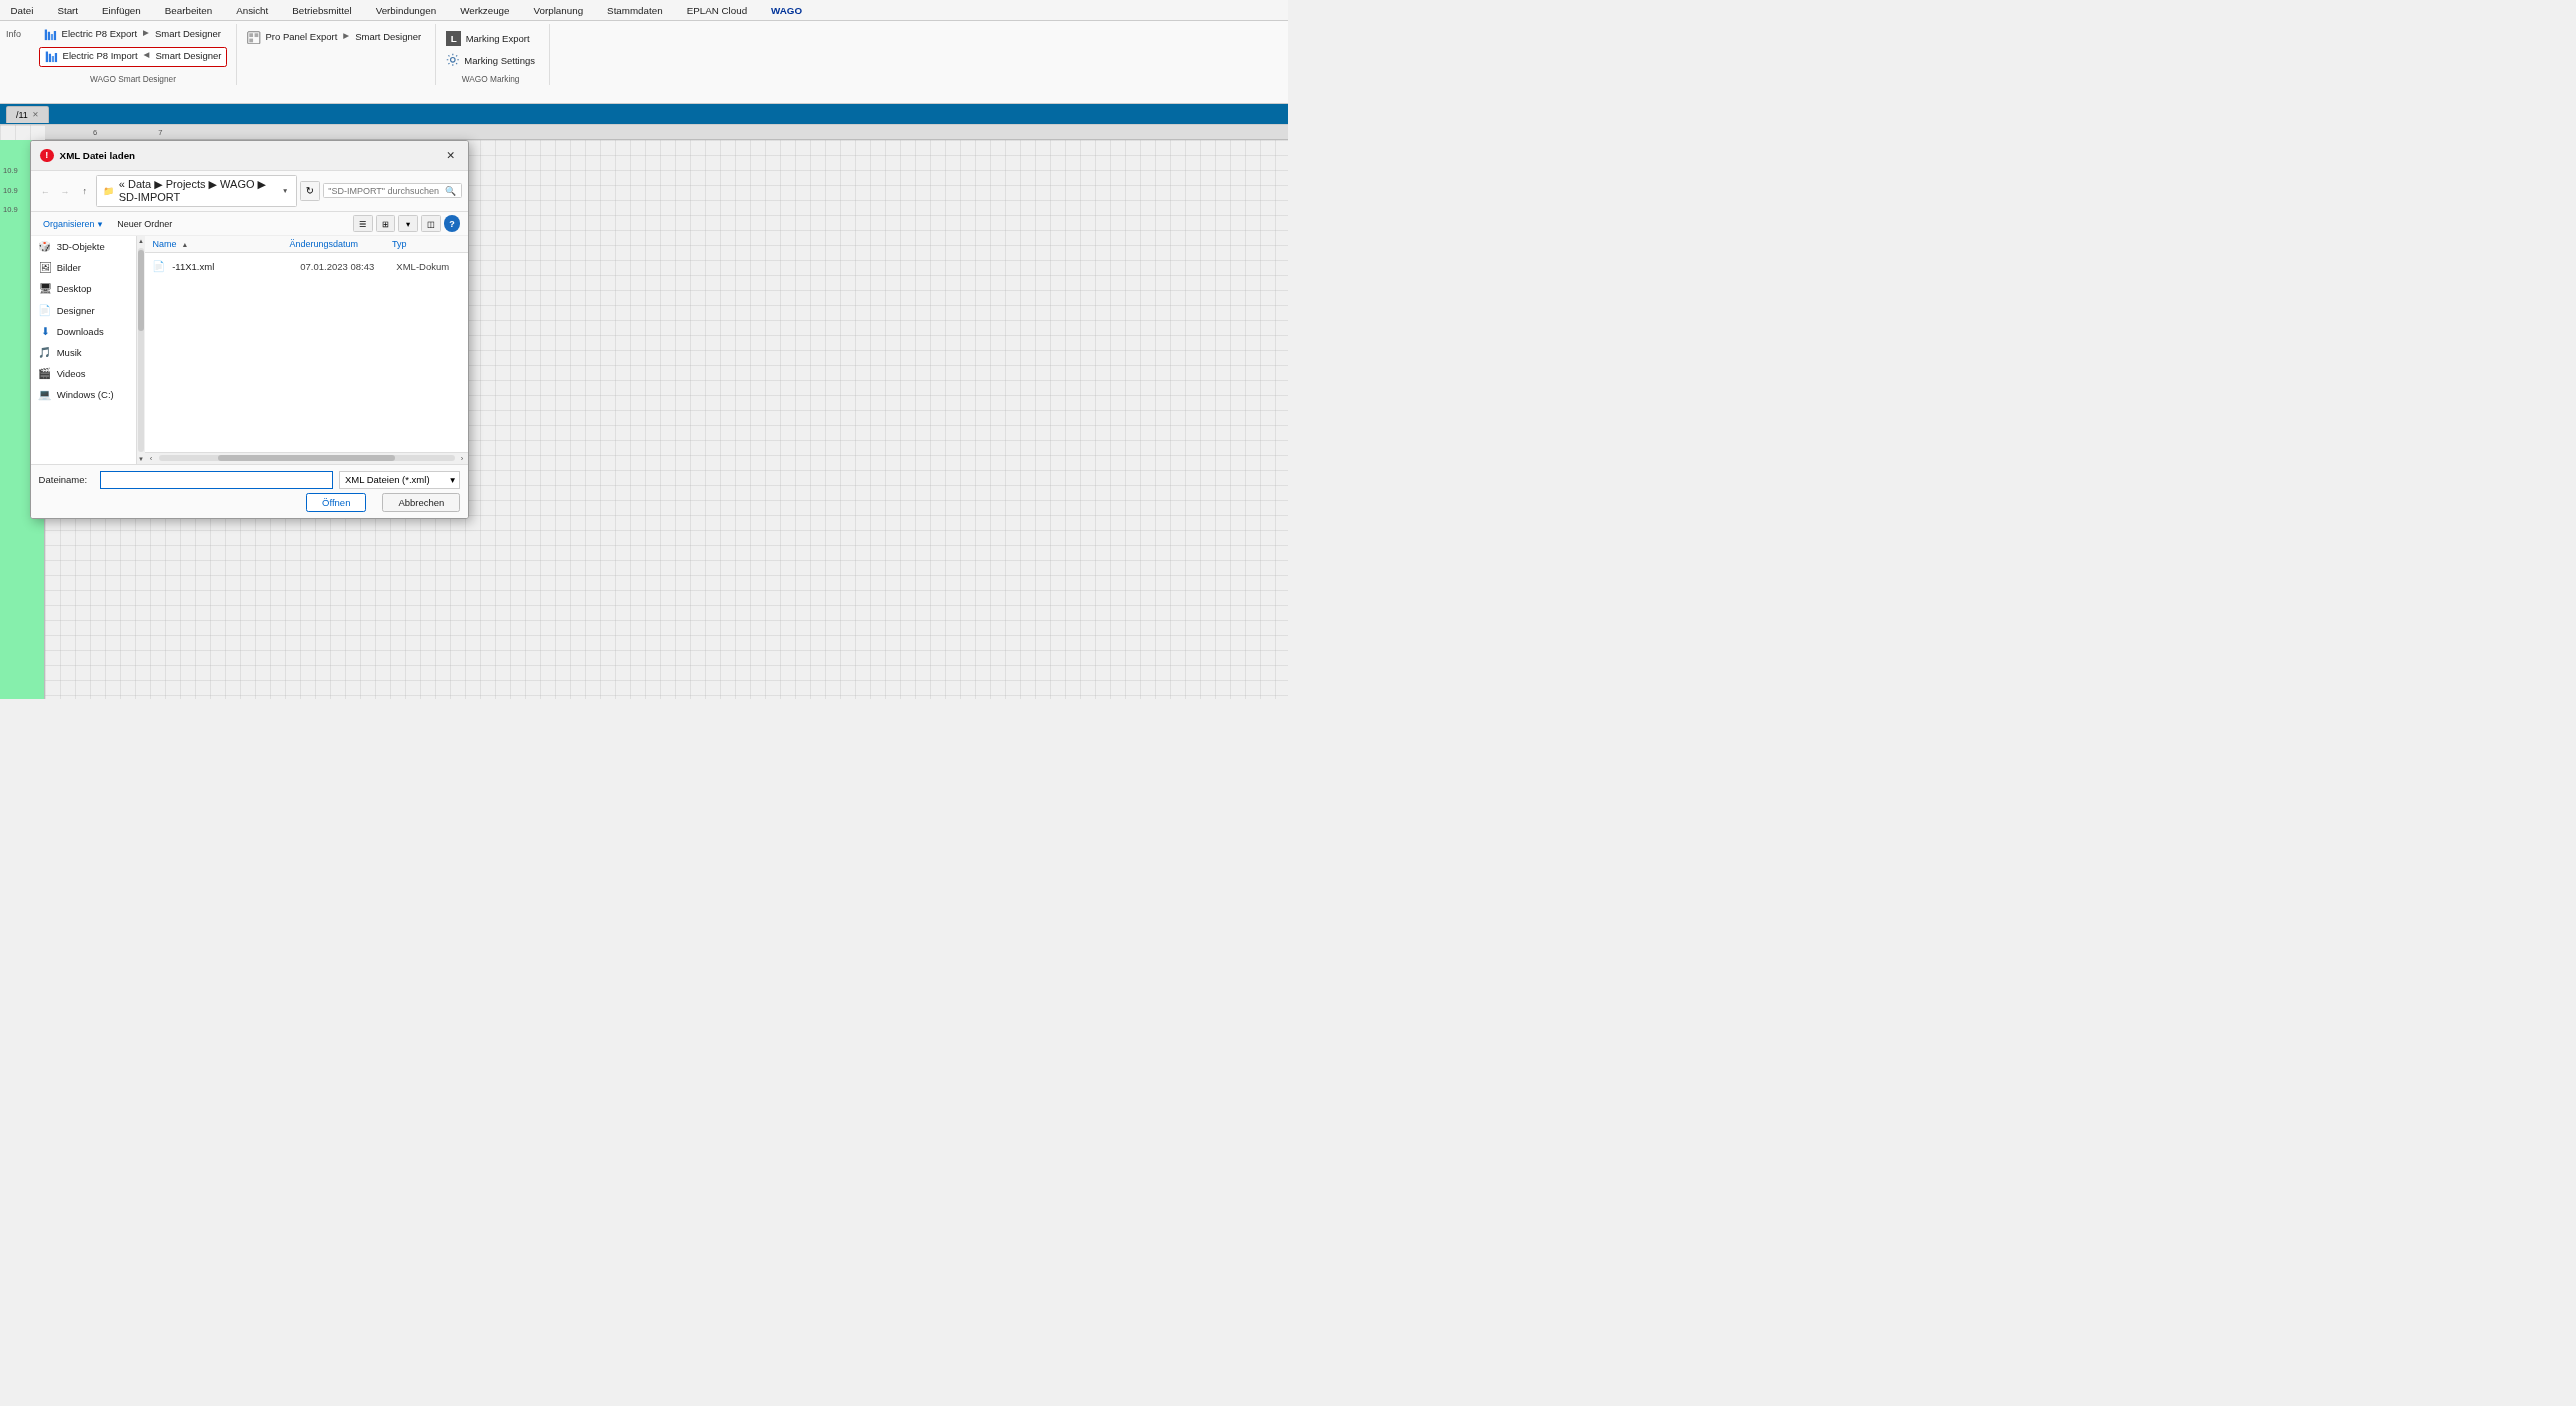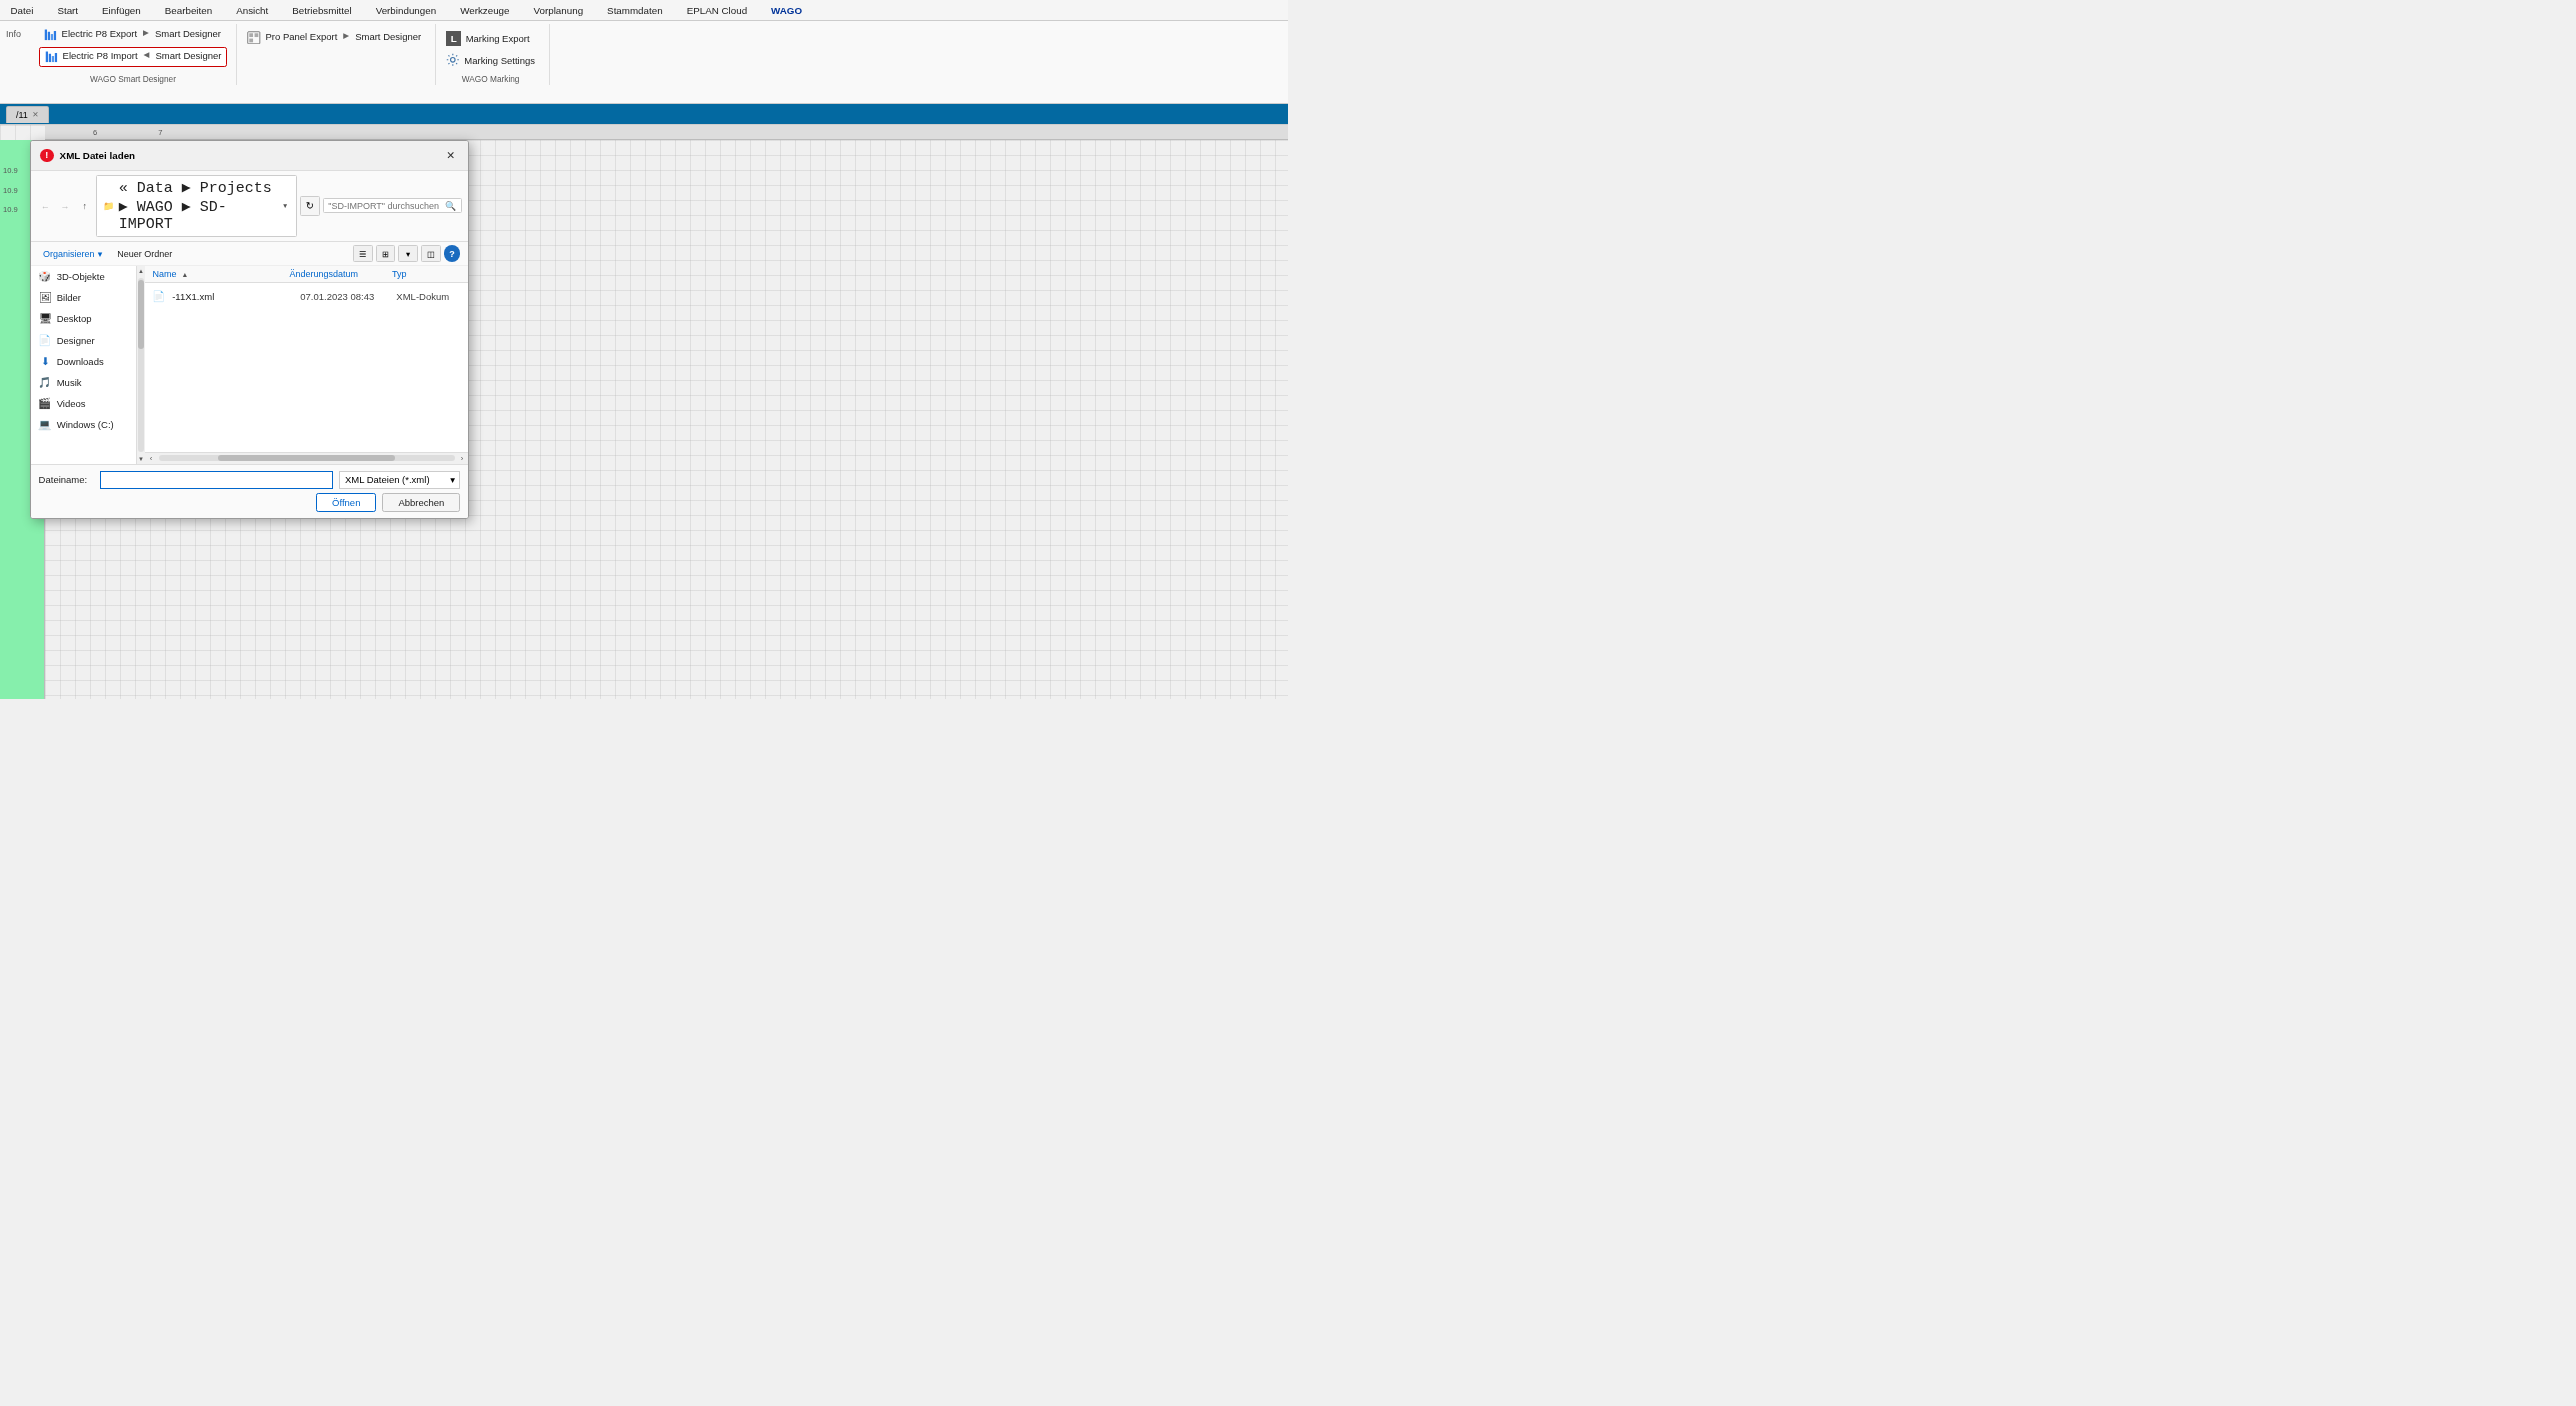--- a/index.html
+++ b/index.html
@@ -272,23 +272,22 @@
       align-items: center;
       background: #fff;
       min-height: 19.7px;
     }
     .path-folder-icon {
       color: #e8a000;
       margin-right: 4.5px;
     }
     .path-text {
       flex: 1;
-      font-size: 15px;
+      font-size: 11px;
       color: #222;
-      font-family: Liberation Mono, monospace;
     }
     .path-dropdown {
       font-size: 7.6px;
       color: #555;
       cursor: pointer;
       padding: 0 3px;
     }
     .path-refresh {
       width: 19.7px;
       height: 19.7px;
@@ -526,21 +525,21 @@
       padding: 2.3px 4.5px;
       font-size: 9.5px;
       background: #fff;
       display: flex;
       align-items: center;
       justify-content: space-between;
     }
     .action-row {
       display: flex;
       justify-content: flex-end;
-      gap: 6px;
+      gap: 16px;
     }
     .action-btn {
       padding: 3px 15px;
       font-size: 9.5px;
       border: 0.8px solid #bbb;
       border-radius: 2.3px;
       cursor: pointer;
       background: #f5f5f5;
       color: #222;
     }

